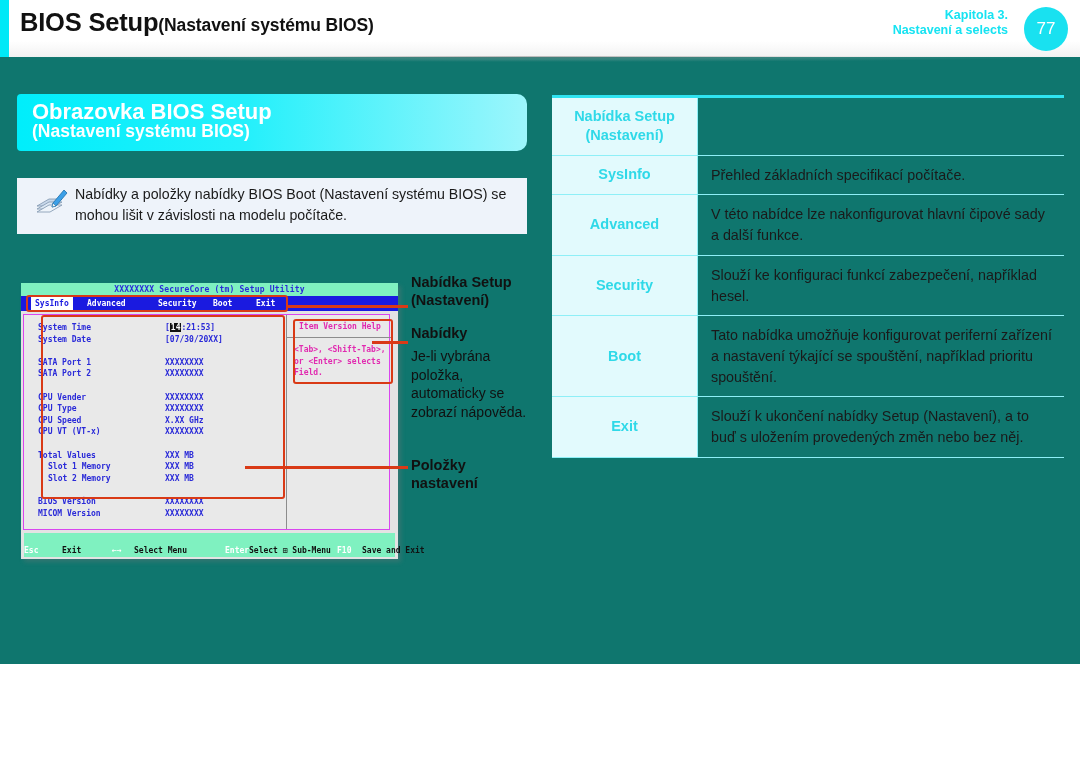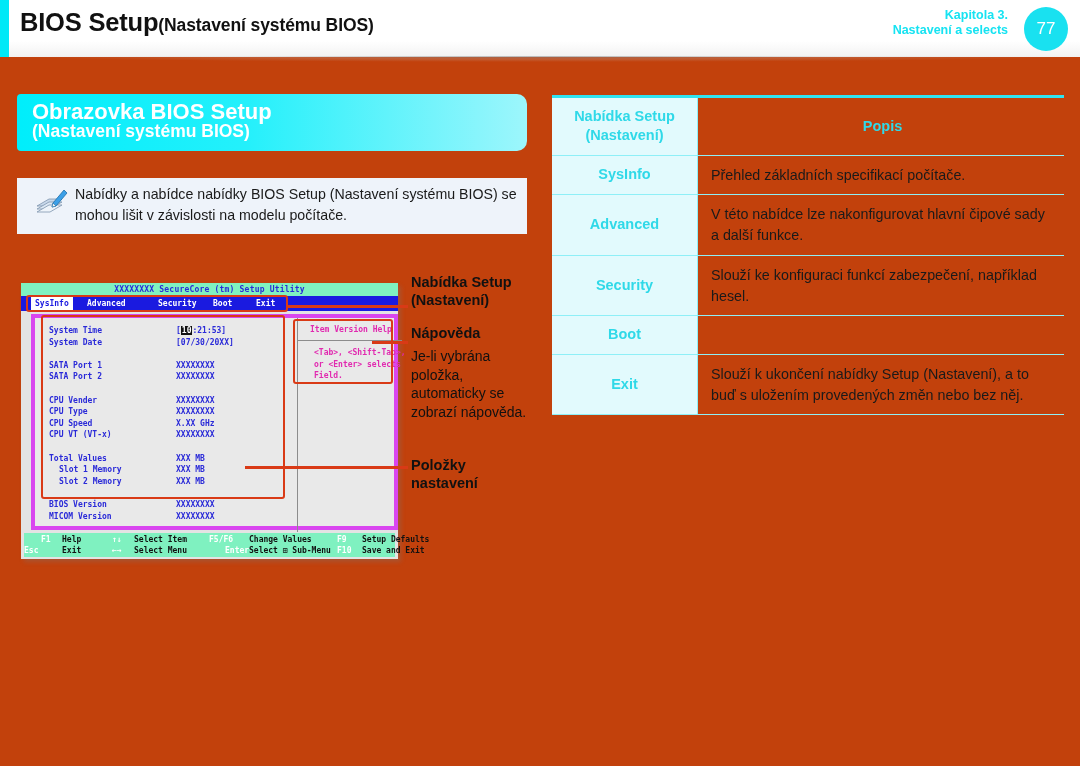--- a/index.html
+++ b/index.html
@@ -5,22 +5,22 @@
   * { box-sizing: border-box; }
   html, body {
     margin: 0; padding: 0;
     width: 1080px; height: 766px;
     background: #ffffff;
     font-family: "Liberation Sans", sans-serif;
     overflow: hidden;
   }
   #page {
     position: relative;
-    width: 1080px; height: 766px;
-    background: #c2410c;
+    width: 1080px; height: 664px;
+    background: #0f766e;
   }
 
   
   .header {
     position: absolute; left: 0; top: 0; width: 1080px; height: 57px;
     background: linear-gradient(to bottom, #ffffff 0%, #ffffff 72%, #f2f2f2 100%);
   }
   .header-accent {
     position: absolute; left: 0; top: 0; width: 9px; height: 57px;
     background: #00e9f7;
@@ -105,22 +105,22 @@
     background: #1a1ae0;
   }
   .bios-menubar .mi {
     position: absolute; top: 1px; height: 13px;
     color: #ffffff; font-size: 8px; font-weight: bold; line-height: 13px;
     padding: 0 4px; white-space: nowrap;
   }
   .bios-menubar .mi.active { background: #ffffff; color: #1a1ae0; }
 
   .bios-body {
-    position: absolute; left: 10px; top: 31px; width: 367px; height: 216px;
-    background: #e9e9e9; border: 4px solid #d946ef;
+    position: absolute; left: 2px; top: 31px; width: 367px; height: 216px;
+    background: #e9e9e9; border: 1px solid #d946ef;
   }
   .bios-divider {
     position: absolute; left: 262px; top: 0; width: 1px; height: 214px;
     background: #8c8c8c;
   }
   .bios-left {
     position: absolute; left: 14px; top: 7px; width: 240px;
     font-size: 8px; color: #2a2ad8; font-weight: bold; line-height: 11.6px;
   }
   .row { position: relative; height: 11.6px; white-space: nowrap; }
@@ -133,21 +133,21 @@
   .help-title {
     position: absolute; left: 272px; top: 7px; width: 88px;
     text-align: center; font-size: 8px; font-weight: bold; color: #e12ab0;
   }
   .help-rule {
     position: absolute; left: 263px; top: 22px; width: 104px; height: 1px;
     background: #8c8c8c;
   }
   .help-text {
     position: absolute; left: 270px; top: 29px; width: 100px;
-    font-size: 8px; font-weight: bold; color: #e12ab0; line-height: 11.6px; margin-left: 9px;
+    font-size: 8px; font-weight: bold; color: #e12ab0; line-height: 11.6px;
   }
 
   .bios-keybar {
     position: absolute; left: 3px; top: 250px; width: 371px; height: 24px;
     background: #7ff1c0;
   }
   .kb-row { position: absolute; left: 0; width: 371px; height: 11px; }
   .kb-row.r1 { top: 1px; }
   .kb-row.r2 { top: 12px; }
   .kb { position: absolute; font-size: 8px; font-weight: bold; line-height: 11px; white-space: nowrap; }
@@ -214,21 +214,21 @@
   </div>
 
   <div class="note-box">
     <svg class="note-icon" viewBox="0 0 34 28">
       <polygon points="2,19 14,12 27,12 15,19" fill="#c8d8ea" stroke="#7d94ad" stroke-width="0.8"></polygon>
       <polygon points="2,22 14,15 27,15 15,22" fill="#dce8f4" stroke="#7d94ad" stroke-width="0.8"></polygon>
       <polygon points="2,25 14,18 27,18 15,25" fill="#eef4fa" stroke="#7d94ad" stroke-width="0.8"></polygon>
       <polygon points="18,16 29,3 32,6 21,19 17,20" fill="#3ca0e8" stroke="#1f6ea8" stroke-width="0.8"></polygon>
       <polygon points="17,20 21,19 18,16" fill="#f5f5f5" stroke="#1f6ea8" stroke-width="0.6"></polygon>
     </svg>
-    <div class="note-text">Nabídky a nabídce nabídky BIOS Setup (Nastavení systému BIOS) se mohou lišit v závislosti na modelu počítače.</div>
+    <div class="note-text">Nabídky a položky nabídky BIOS Boot (Nastavení systému BIOS) se mohou lišit v závislosti na modelu počítače.</div>
   </div>
 
   <div class="bios-wrap">
     <div class="bios-shadow"></div>
     <div class="bios">
 
       <div class="bios-title">XXXXXXXX SecureCore (tm) Setup Utility</div>
 
       <div class="bios-menubar">
         <div class="mi active" style="left:10px;">SysInfo</div>
@@ -237,21 +237,21 @@
         <div class="mi" style="left:188px;">Boot</div>
         <div class="mi" style="left:231px;">Exit</div>
       </div>
 
       <div class="bios-body">
         <div class="bios-divider"></div>
 
         <div class="bios-left">
           <div class="row">
             <span class="k">System Time</span>
-            <span class="v"><span>[</span><span class="hl">10</span><span>:21:53]</span></span>
+            <span class="v"><span>[</span><span class="hl">14</span><span>:21:53]</span></span>
           </div>
           <div class="row">
             <span class="k">System Date</span>
             <span class="v">[07/30/20XX]</span>
           </div>
           <div class="spacer"></div>
           <div class="row">
             <span class="k">SATA Port 1</span>
             <span class="v">XXXXXXXX</span>
           </div>
@@ -303,30 +303,20 @@
         <div class="help-title">Item Version Help</div>
         <div class="help-rule"></div>
         <div class="help-text">
           <div>&lt;Tab&gt;, &lt;Shift-Tab&gt;,</div>
           <div>or &lt;Enter&gt; selects</div>
           <div>Field.</div>
         </div>
       </div>
 
       <div class="bios-keybar">
-        <div class="kb-row r1">
-          <span class="kb key" style="left:17px;">F1</span>
-          <span class="kb lab" style="left:38px;">Help</span>
-          <span class="kb key" style="left:88px;">↑↓</span>
-          <span class="kb lab" style="left:110px;">Select Item</span>
-          <span class="kb key" style="left:185px;">F5/F6</span>
-          <span class="kb lab" style="left:225px;">Change Values</span>
-          <span class="kb key" style="left:313px;">F9</span>
-          <span class="kb lab" style="left:338px;">Setup Defaults</span>
-        </div>
         <div class="kb-row r2">
           <span class="kb key" style="left:0;">Esc</span>
           <span class="kb lab" style="left:38px;">Exit</span>
           <span class="kb key" style="left:88px;">←→</span>
           <span class="kb lab" style="left:110px;">Select Menu</span>
           <span class="kb key" style="left:201px;">Enter</span>
           <span class="kb lab" style="left:225px;">Select ⊞ Sub-Menu</span>
           <span class="kb key" style="left:313px;">F10</span>
           <span class="kb lab" style="left:338px;">Save and Exit</span>
         </div>
@@ -341,54 +331,54 @@
   <div class="annline" style="left:288px; top:305px; width:120px; height:2.5px;"></div>
   <div class="annline" style="left:372px; top:341px; width:36px;  height:2.5px;"></div>
   <div class="annline" style="left:245px; top:466px; width:163px; height:2.5px;"></div>
 
   <div class="callout" style="left:411px; top:273px; width:125px;">
     <div class="b">Nabídka Setup</div>
     <div class="b">(Nastavení)</div>
   </div>
 
   <div class="callout" style="left:411px; top:324px; width:128px;">
-    <div class="b">Nápověda</div>
+    <div class="b">Nabídky</div>
     <div class="n" style="margin-top:5px;">Je-li vybrána položka, automaticky se zobrazí nápověda.</div>
   </div>
 
   <div class="callout" style="left:411px; top:456px; width:125px;">
     <div class="b">Položky</div>
     <div class="b">nastavení</div>
   </div>
 
   <div class="table">
     <div class="topline"></div>
 
     <div class="trow head first">
       <div class="tc-menu">
         <span>Nabídka Setup</span>
         <span>(Nastavení)</span>
       </div>
-      <div class="tc-desc">Popis</div>
     </div>
 
     <div class="trow">
       <div class="tc-menu">SysInfo</div>
       <div class="tc-desc">Přehled základních specifikací počítače.</div>
     </div>
     <div class="trow">
       <div class="tc-menu">Advanced</div>
       <div class="tc-desc">V této nabídce lze nakonfigurovat hlavní čipové sady a další funkce.</div>
     </div>
     <div class="trow">
       <div class="tc-menu">Security</div>
       <div class="tc-desc">Slouží ke konfiguraci funkcí zabezpečení, například hesel.</div>
     </div>
     <div class="trow">
       <div class="tc-menu">Boot</div>
+      <div class="tc-desc">Tato nabídka umožňuje konfigurovat periferní zařízení a nastavení týkající se spouštění, například prioritu spouštění.</div>
     </div>
     <div class="trow">
       <div class="tc-menu">Exit</div>
       <div class="tc-desc">Slouží k ukončení nabídky Setup (Nastavení), a to buď s uložením provedených změn nebo bez něj.</div>
     </div>
   </div>
 
 </div>
 
 </body></html>

